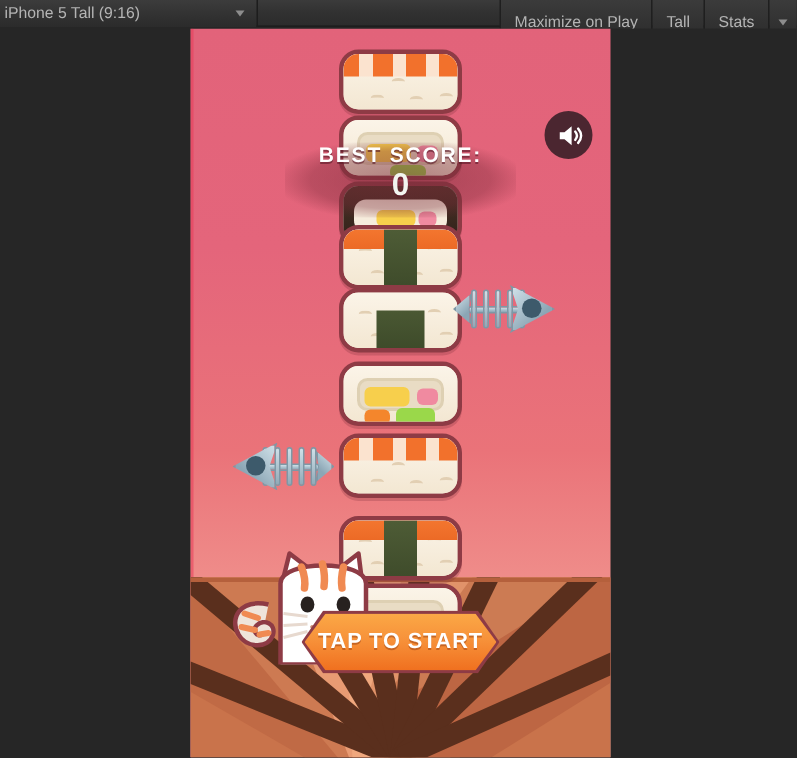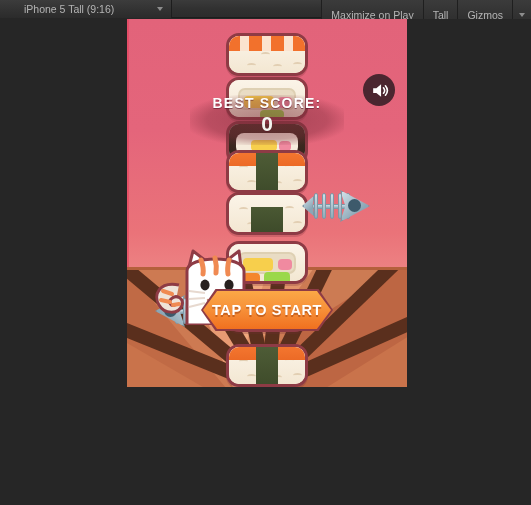--- a/index.html
+++ b/index.html
@@ -15,21 +15,21 @@
     position:absolute; left:0; top:0; width:531px; height:18px;
     background:linear-gradient(180deg,#3b3b3b 0%,#313131 50%,#2c2c2c 100%);
     border-bottom:1px solid #1d1d1d;
     display:flex; align-items:stretch;
   }
   .tb-dropdown{
     width:172px; height:18px;
     background:linear-gradient(180deg,#3c3c3c 0%,#323232 55%,#2b2b2b 100%);
     border-right:1px solid #1d1d1d;
     display:flex; align-items:center; position:relative;
-    color:#b4b4b4; font-size:10.5px; padding-left:24px;
+    color:#b4b4b4; font-size:10.5px; padding-left:3px;
     cursor:default;
   }
   .tb-dropdown .caret{
     position:absolute; right:8px; top:50%; margin-top:-2px;
     width:0;height:0;border-left:3px solid transparent;border-right:3px solid transparent;
     border-top:4px solid #8d8d8d;
   }
   .tb-spacer{ flex:1 1 auto; background:transparent; }
   .tb-btn{
     height:30px; display:flex; align-items:center; justify-content:center;
@@ -42,21 +42,21 @@
     width:0;height:0;border-left:3px solid transparent;border-right:3px solid transparent;
     border-top:4px solid #8d8d8d;
   }
 
   
   #game-view{
     position:absolute; left:0; top:19px; width:531px; height:486px;
     background:#262626; overflow:hidden;
   }
   #game-canvas{
-    position:absolute; left:127px; top:0; width:280px; height:368px;
+    position:absolute; left:127px; top:0; width:280px; height:486px;
     overflow:hidden;
     background:linear-gradient(180deg,
        #e2637a 0%,
        #e4657b 30%,
        #ea7379 58%,
        #f0908c 78%,
        #f3a093 100%);
   }
   #game-canvas::before{ 
     content:""; position:absolute; left:0; top:0; width:2px; height:100%;
@@ -212,21 +212,21 @@
 <body>
 
 <div id="unity-toolbar">
   <div class="tb-dropdown">
     <span>iPhone 5 Tall (9:16)</span>
     <span class="caret"></span>
   </div>
   <div class="tb-spacer"></div>
   <div class="tb-btn">Maximize on Play</div>
   <div class="tb-btn">Tall</div>
-  <div class="tb-btn">Gizmos</div>
+  <div class="tb-btn">Stats</div>
   <div class="tb-btn arrow">
     <span class="caret2"></span>
   </div>
 </div>
 
 <div id="game-view">
   <div id="game-canvas">
 
     <div id="floor">
       <div class="topline"></div>

